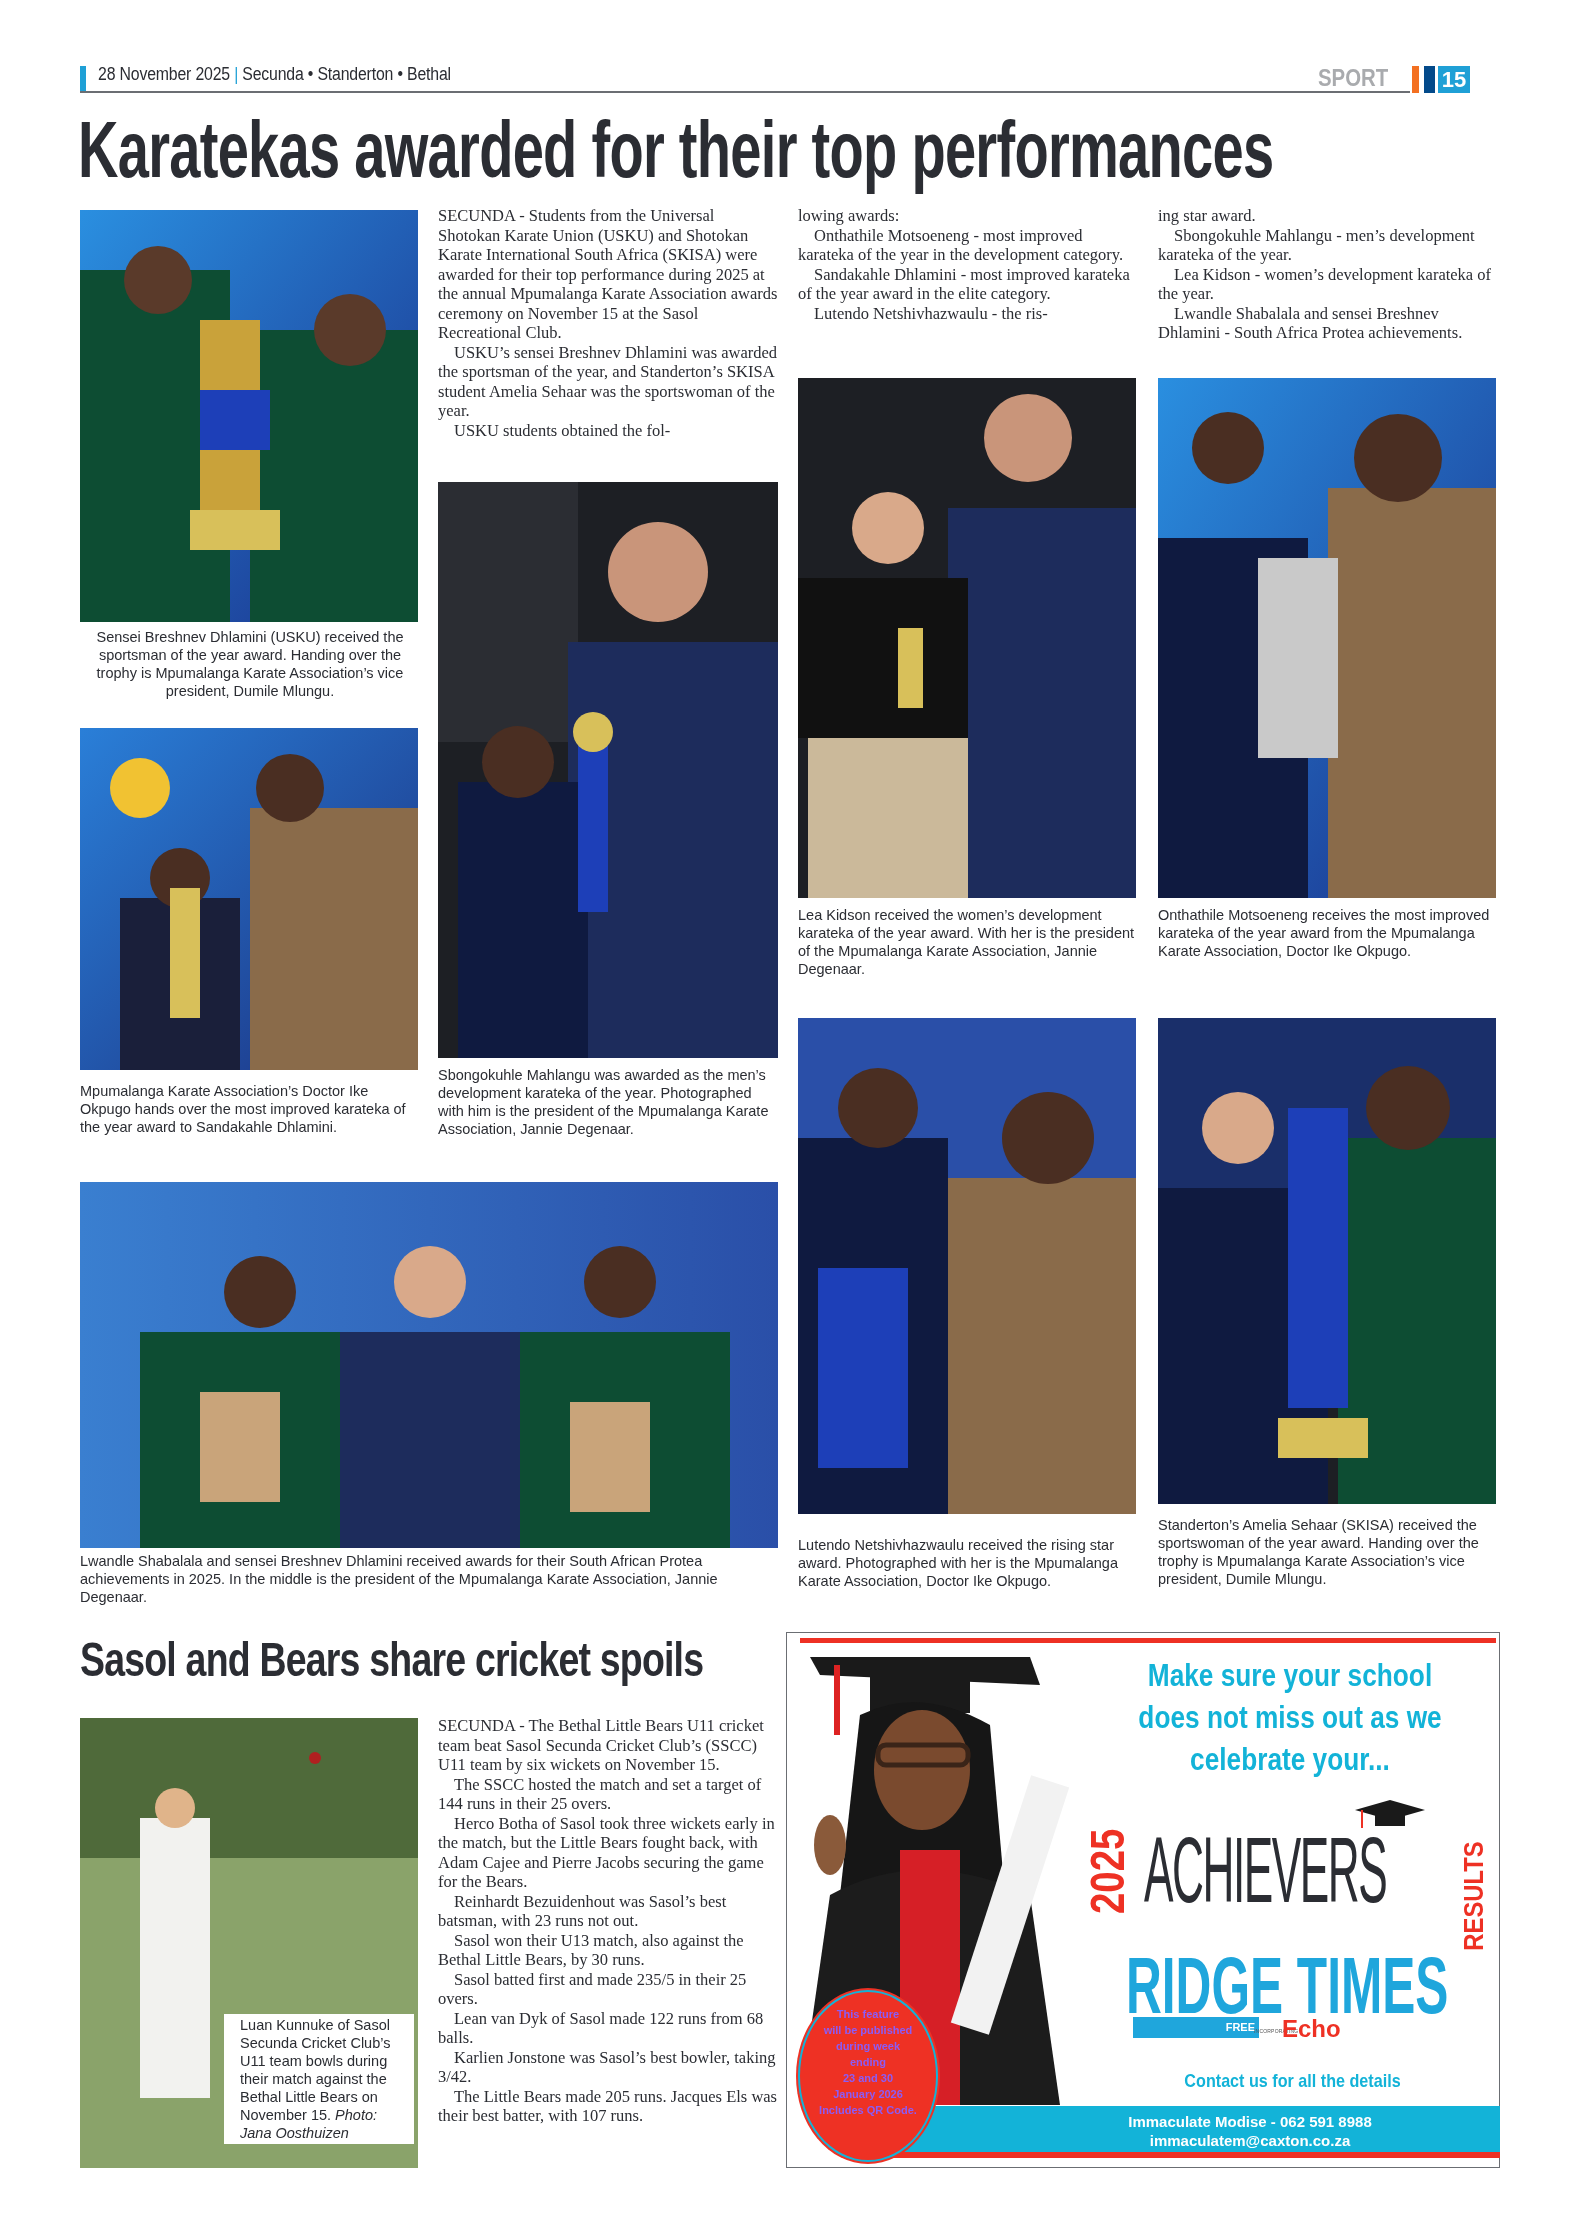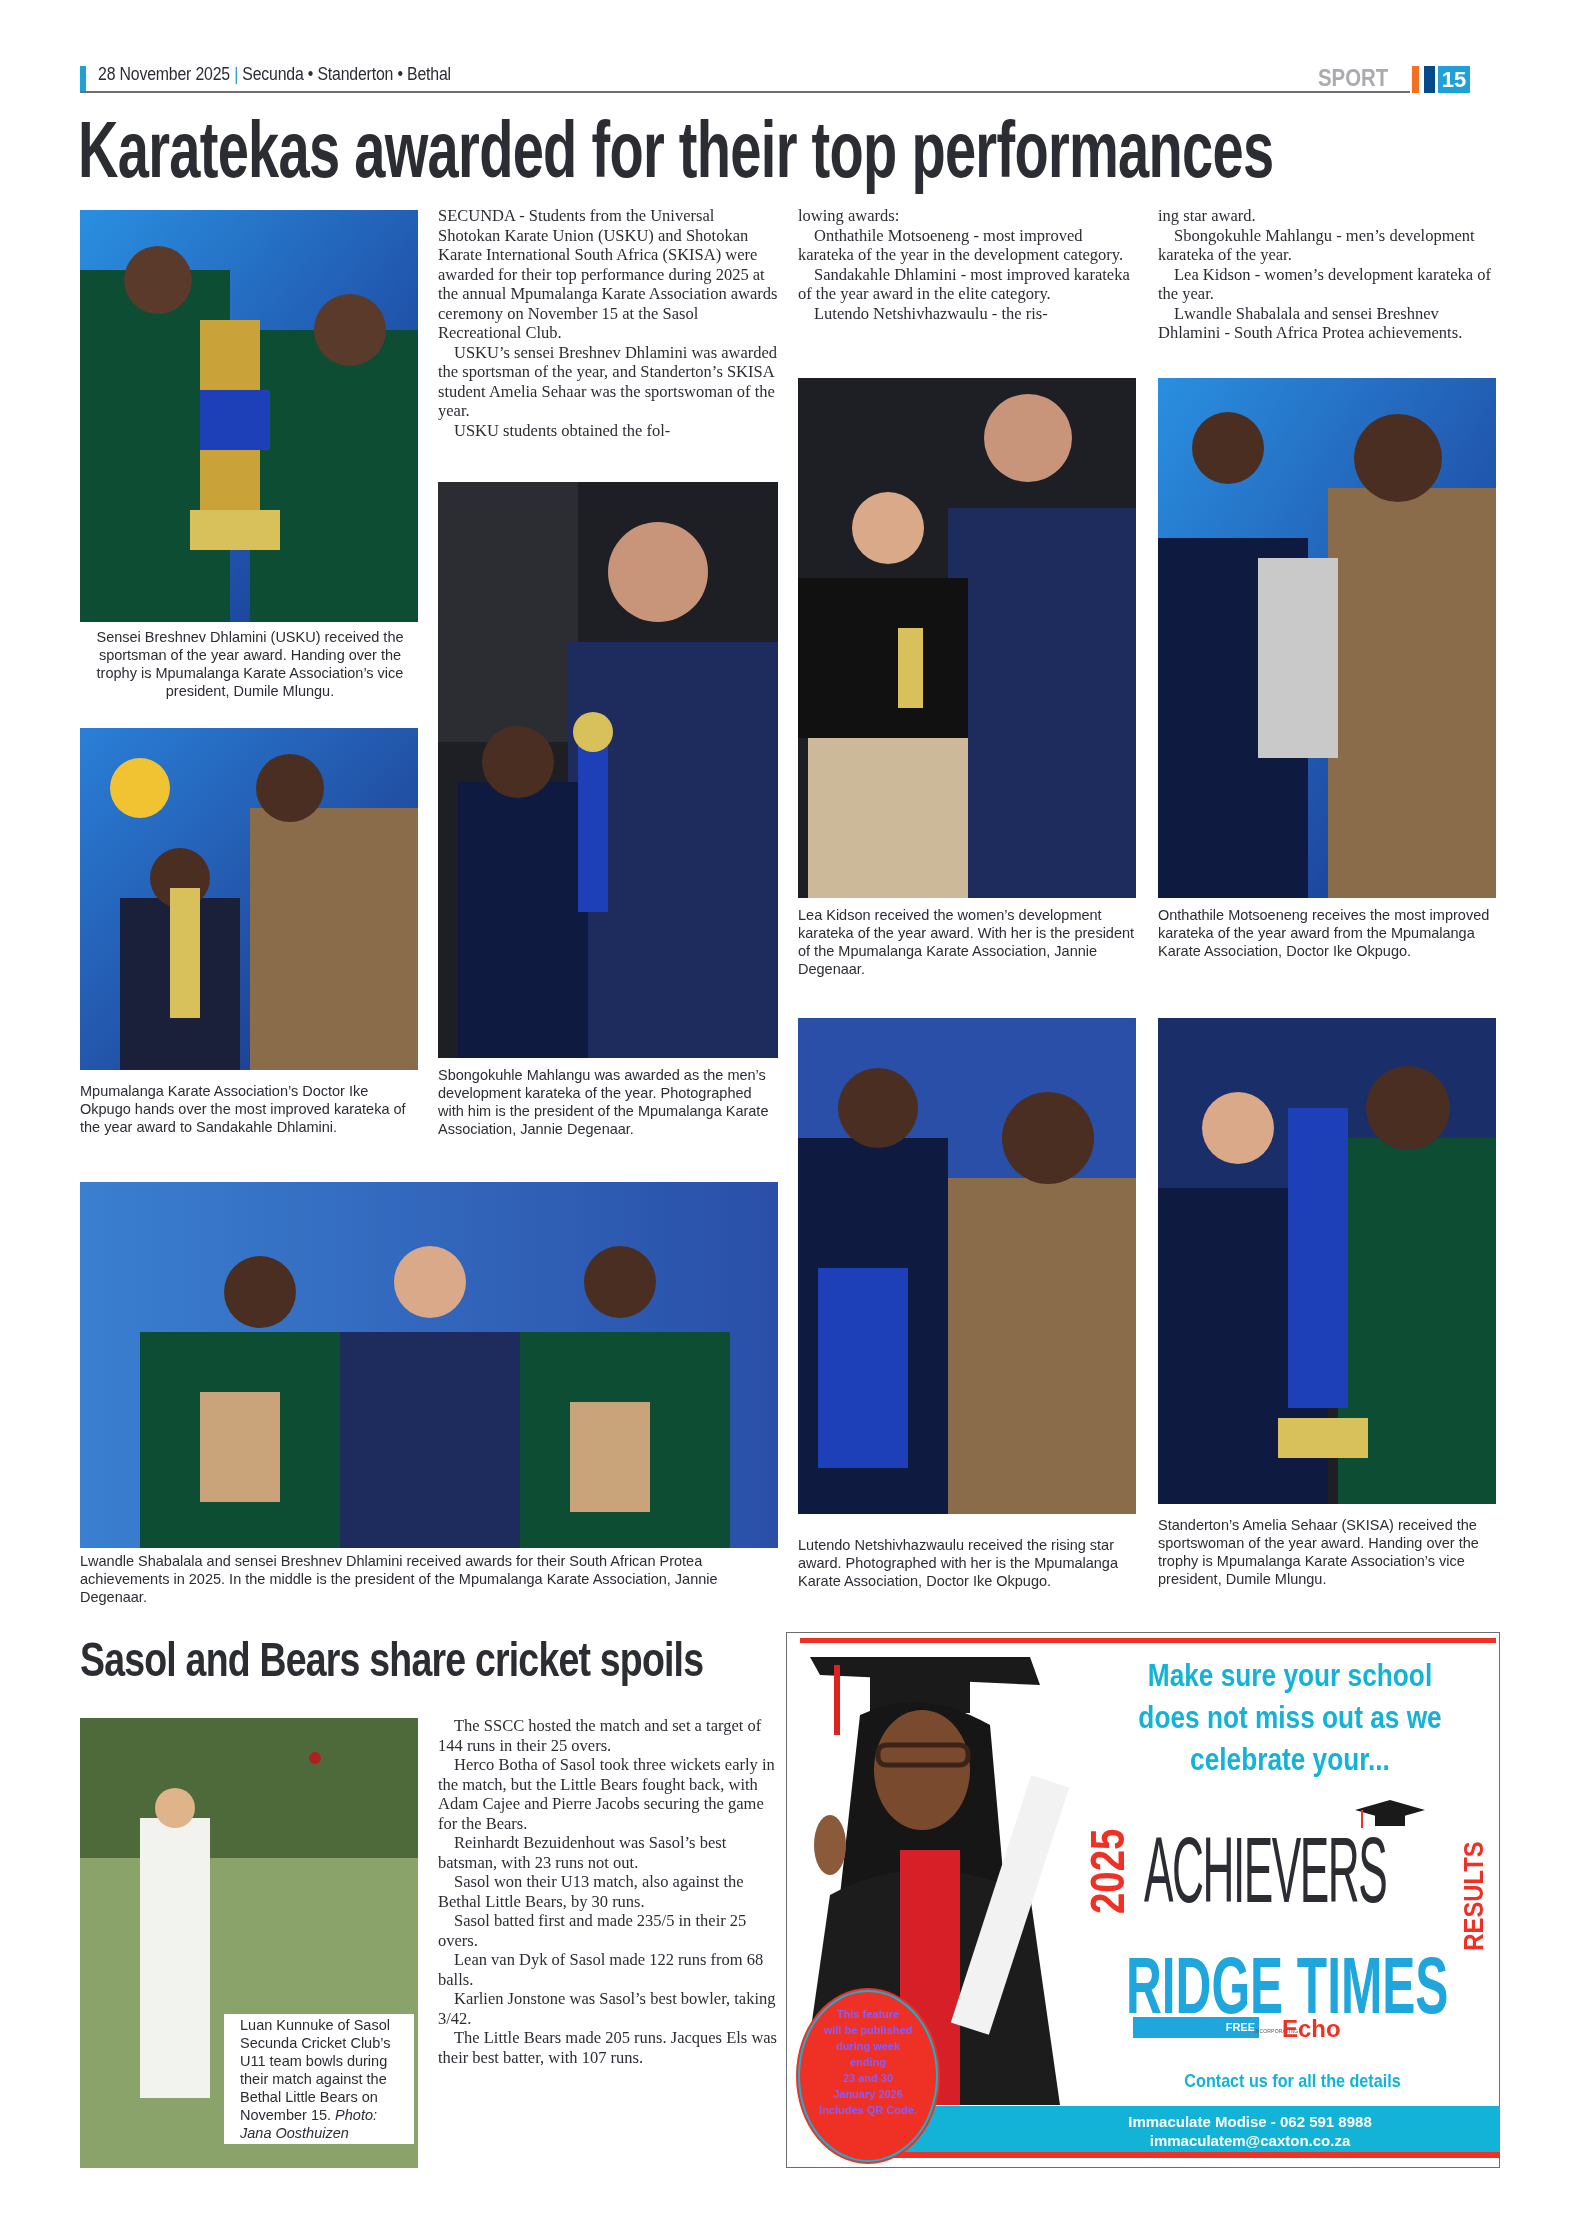--- a/index.html
+++ b/index.html
@@ -230,20 +230,21 @@
     <rect x="60" y="100" width="70" height="280" fill="#f2f2ef"></rect>
     <circle cx="95" cy="90" r="20" fill="#e0b48a"></circle>
   </svg>
 </div>
 <div class="abs caption" style="left:224px;top:2014px;width:190px;background:#fff;padding:2px 16px;">
   <span>Luan Kunnuke of Sasol Secunda Cricket Club’s U11 team bowls during their match against the Bethal Little Bears on November 15.</span>
   <i>Photo: Jana Oosthuizen</i>
 </div>
 
 <div class="abs body-col" style="left:438px;top:1716px;width:342px;">
+  <p class="first">SECUNDA - The Bethal Little Bears U11 cricket team beat Sasol Secunda Cricket Club’s (SSCC) U11 team by six wickets on November 15.</p>
   <p>The SSCC hosted the match and set a target of 144 runs in their 25 overs.</p>
   <p>Herco Botha of Sasol took three wickets early in the match, but the Little Bears fought back, with Adam Cajee and Pierre Jacobs securing the game for the Bears.</p>
   <p>Reinhardt Bezuidenhout was Sasol’s best batsman, with 23 runs not out.</p>
   <p>Sasol won their U13 match, also against the Bethal Little Bears, by 30 runs.</p>
   <p>Sasol batted first and made 235/5 in their 25 overs.</p>
   <p>Lean van Dyk of Sasol made 122 runs from 68 balls.</p>
   <p>Karlien Jonstone was Sasol’s best bowler, taking 3/42.</p>
   <p>The Little Bears made 205 runs. Jacques Els was their best batter, with 107 runs.</p>
 </div>
 

